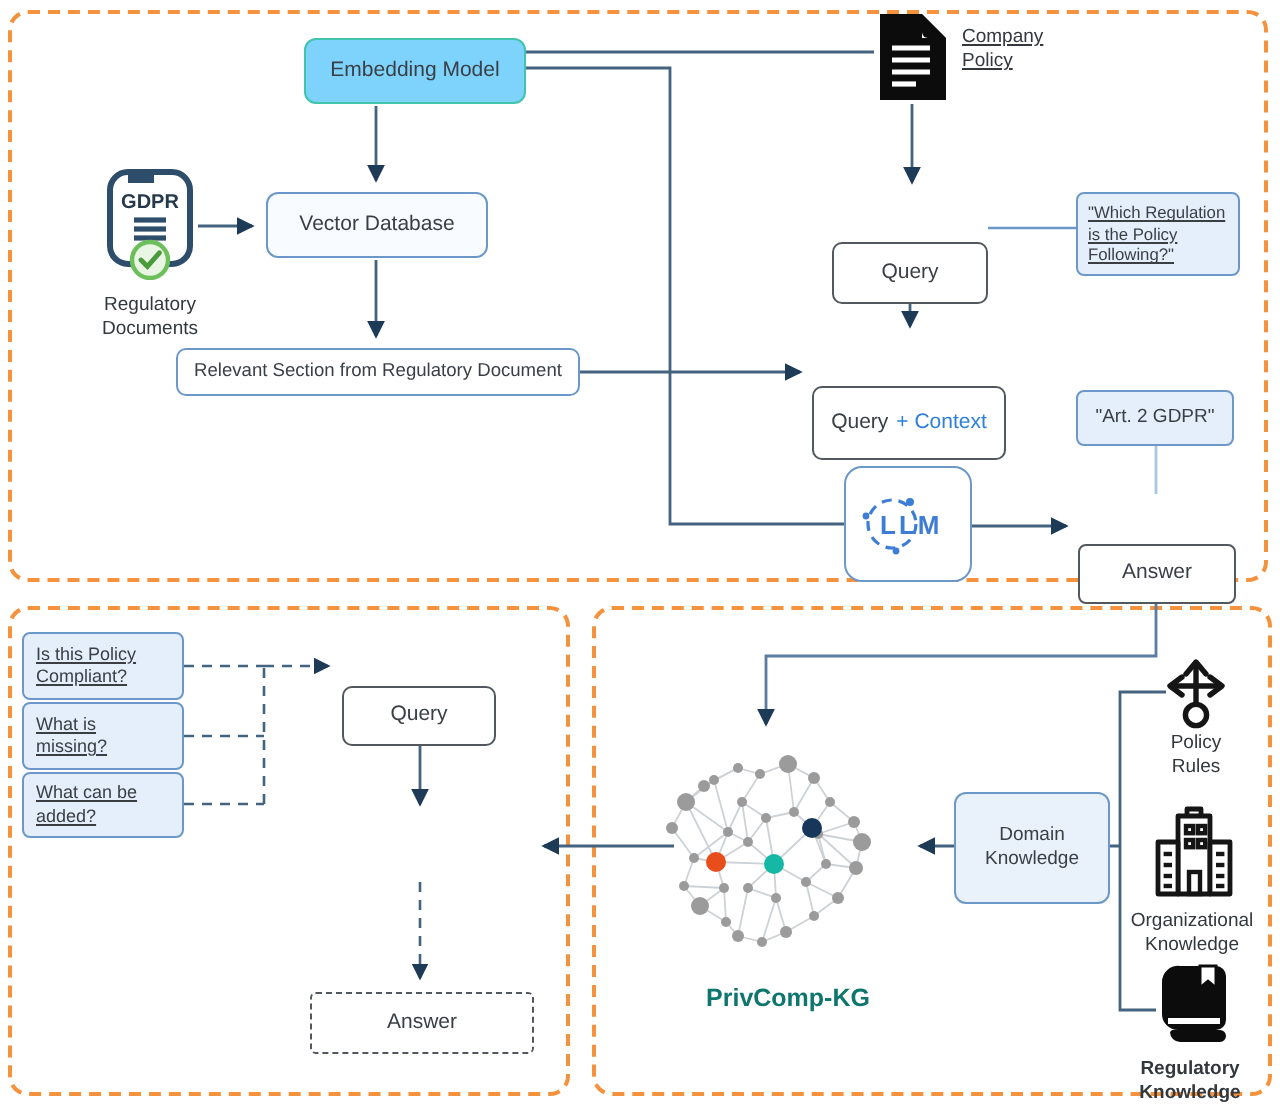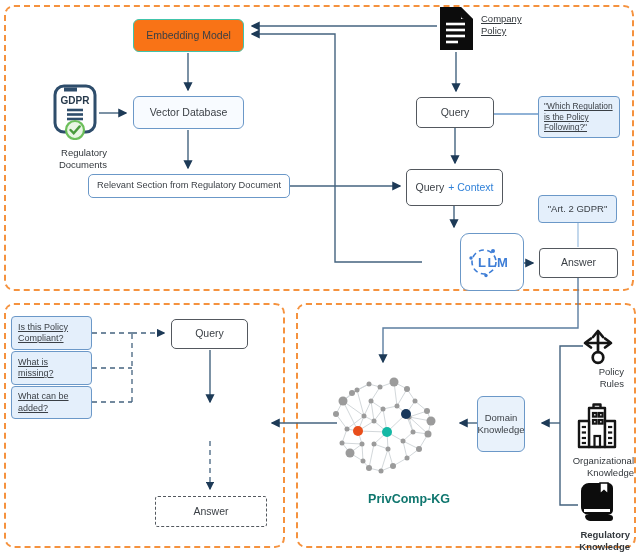--- a/index.html
+++ b/index.html
@@ -1,26 +1,26 @@
 <!DOCTYPE html>
 <html><head>
 <meta charset="utf-8">
 <style>
   html,body{margin:0;padding:0;background:#fff;}
   .stage{position:relative;width:640px;height:554px;background:#fff;font-family:"Liberation Sans",sans-serif;overflow:hidden;}
   .sect{position:absolute;border:2.5px dashed #f5923e;border-radius:10px;box-sizing:border-box;}
   #svg-layer{position:absolute;left:0;top:0;width:640px;height:554px;}
   .box{position:absolute;box-sizing:border-box;display:flex;align-items:center;justify-content:center;
        background:#fff;color:#3a3f45;text-align:center;line-height:1.25;}
-  .teal{background:#f97316;border:1.5px solid #40c4ab;border-radius:6px;}
+  .teal{background:#7dd3fc;border:1.5px solid #40c4ab;border-radius:6px;margin-left:19px;}
   .blue{background:#e4effb;border:1.3px solid #6b98c8;border-radius:4px;}
   .bluew{background:#f8fbff;border:1.5px solid #6b98c8;border-radius:6px;}
-  .plain{border:1.3px solid #53585e;border-radius:5px;}
+  .plain{border:1.3px solid #53585e;border-radius:5px;margin-top:24px;}
   .dashedbox{border:1.3px dashed #53585e;border-radius:3px;}
-  .lbl{position:absolute;color:#33383d;text-align:right;line-height:1.25;}
+  .lbl{position:absolute;color:#33383d;text-align:center;line-height:1.25;}
   .left{justify-content:flex-start;text-align:left;text-decoration:underline;}
   .accent{color:#2f80d8;margin-left:4px;}
   .icon{position:absolute;}
 </style>
 </head>
 <body>
 
 <div class="stage">
 
   <div class="sect" style="left:4px;top:5px;width:630px;height:286px;"></div>
@@ -174,21 +174,21 @@
 
   <div class="box blue left" style="left:538px;top:96px;width:82px;height:42px;font-size:8.4px;padding:2px 5px;">"Which Regulation is the Policy Following?"</div>
 
   <div class="box plain" style="left:406px;top:169px;width:97px;height:37px;font-size:10.5px;">
     <span>Query</span>
     <span class="accent">+ Context</span>
   </div>
 
   <div class="box blue" style="left:538px;top:195px;width:79px;height:28px;font-size:9.5px;">"Art. 2 GDPR"</div>
 
-  <div class="box" style="left:422px;top:233px;width:64px;height:58px;border:1.5px solid #6b98c8;border-radius:9px;margin-left:38px;">
+  <div class="box" style="left:422px;top:233px;width:64px;height:58px;border:1.5px solid #6b98c8;border-radius:9px;">
     <svg width="52" height="40" viewBox="0 0 52 40">
       <circle cx="18" cy="20" r="12" fill="none" stroke="#3d7dd6" stroke-width="1.6" stroke-dasharray="5,3.5"></circle>
       <circle cx="27" cy="9" r="2" fill="#3d7dd6"></circle>
       <circle cx="5" cy="16" r="1.7" fill="#3d7dd6"></circle>
       <circle cx="20" cy="33.5" r="1.7" fill="#3d7dd6"></circle>
       <text x="12" y="25" font-size="13" font-weight="bold" fill="#3d7dd6" letter-spacing="1.5" font-family="Liberation Sans, sans-serif">LLM</text>
     </svg>
   </div>
 
   <div class="box plain" style="left:539px;top:248px;width:79px;height:30px;font-size:10.5px;border-radius:4px;">Answer</div>
@@ -224,21 +224,21 @@
   <div class="box blue left" style="left:11px;top:351px;width:81px;height:34px;font-size:9px;padding:2px 6px;">What is missing?</div>
   <div class="box blue left" style="left:11px;top:386px;width:81px;height:33px;font-size:9px;padding:2px 6px;">What can be added?</div>
 
   <div class="box plain" style="left:171px;top:319px;width:77px;height:30px;font-size:10.5px;">Query</div>
 
 
   <div class="box dashedbox" style="left:155px;top:496px;width:112px;height:31px;font-size:10.5px;">Answer</div>
 
   <div class="lbl" style="left:338px;top:492px;width:112px;font-size:12.5px;font-weight:bold;color:#0f766e;">PrivComp-KG</div>
 
-  <div class="box blue" style="left:477px;top:396px;width:48px;height:56px;font-size:9.5px;border-radius:6px;background:#e9f2fb;">Domain Knowledge</div>
+  <div class="box blue" style="left:477px;top:396px;width:78px;height:56px;font-size:9.5px;border-radius:6px;background:#e9f2fb;">Domain Knowledge</div>
 
   <svg class="icon" style="left:580px;top:328px;" width="36" height="38" viewBox="0 0 36 38">
     <g stroke="#151515" stroke-width="2.7" fill="none" stroke-linecap="round" stroke-linejoin="round">
       <circle cx="18" cy="29.5" r="5.3"></circle>
       <line x1="18" y1="24" x2="18" y2="6"></line>
       <path d="M13,9 L18,3 L23,9"></path>
       <path d="M18,15 H7"></path>
       <path d="M11,10.5 L5,15 L11,19.5"></path>
       <path d="M18,15 H29"></path>
       <path d="M25,10.5 L31,15 L25,19.5"></path>

